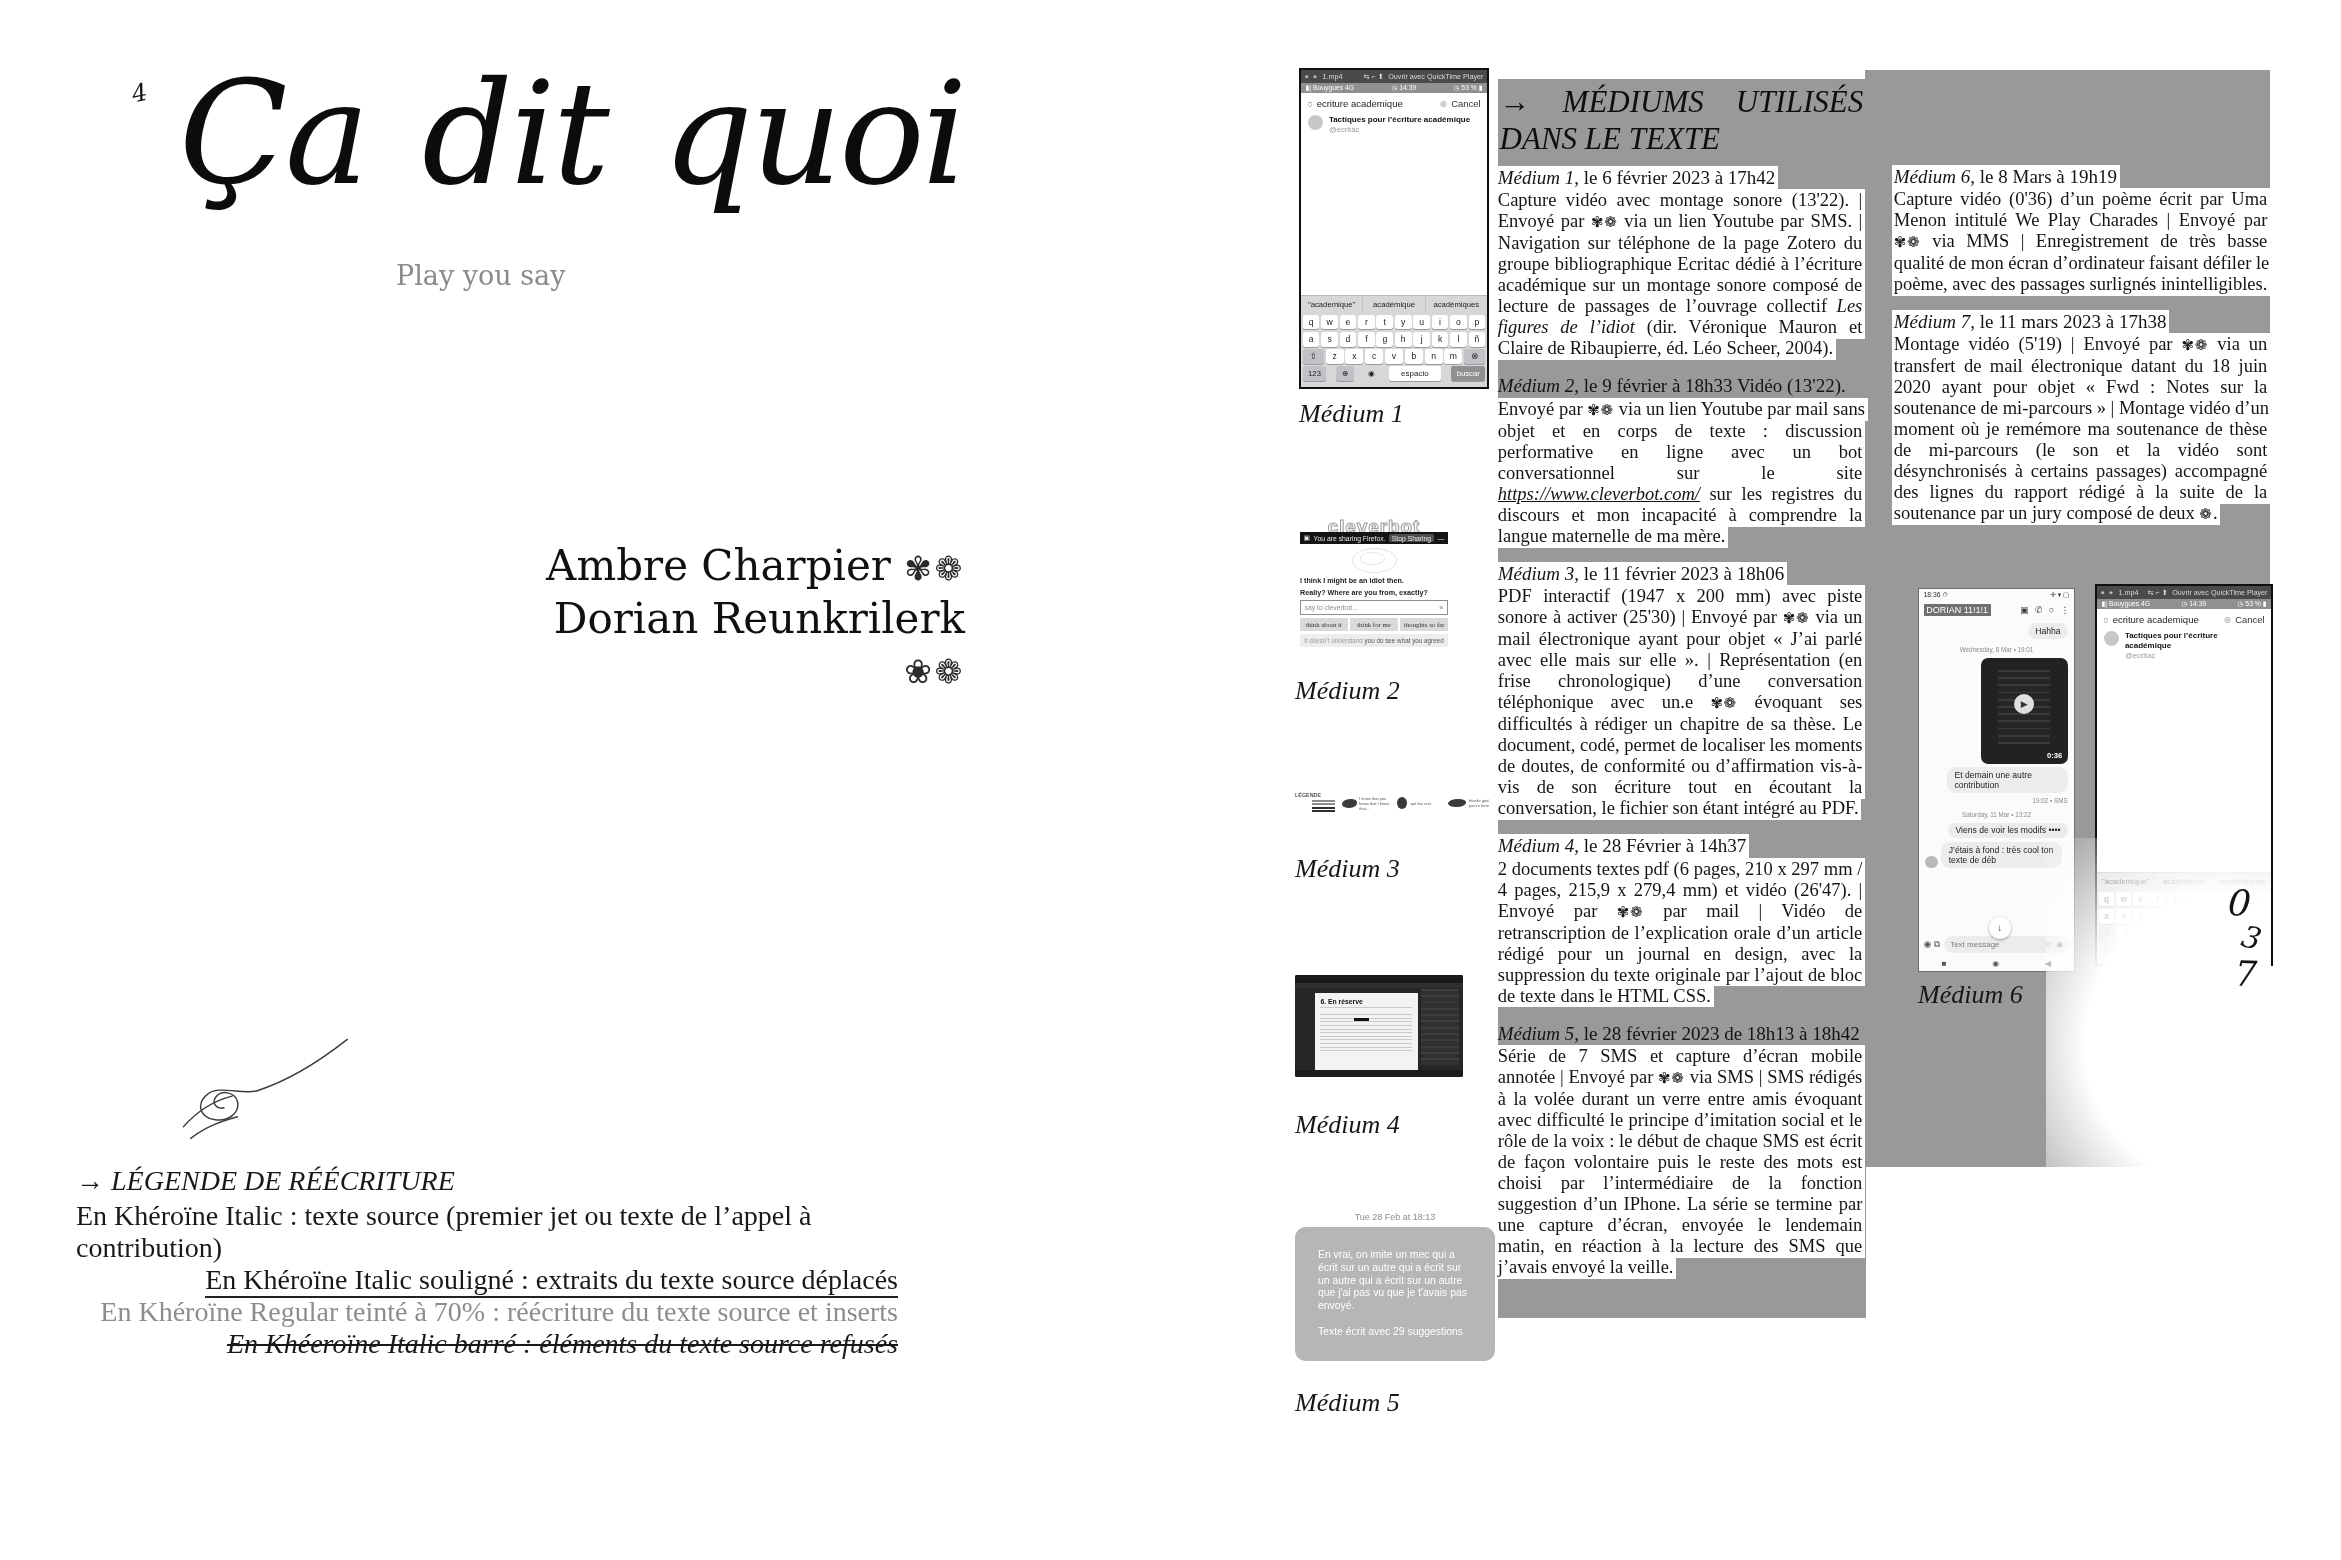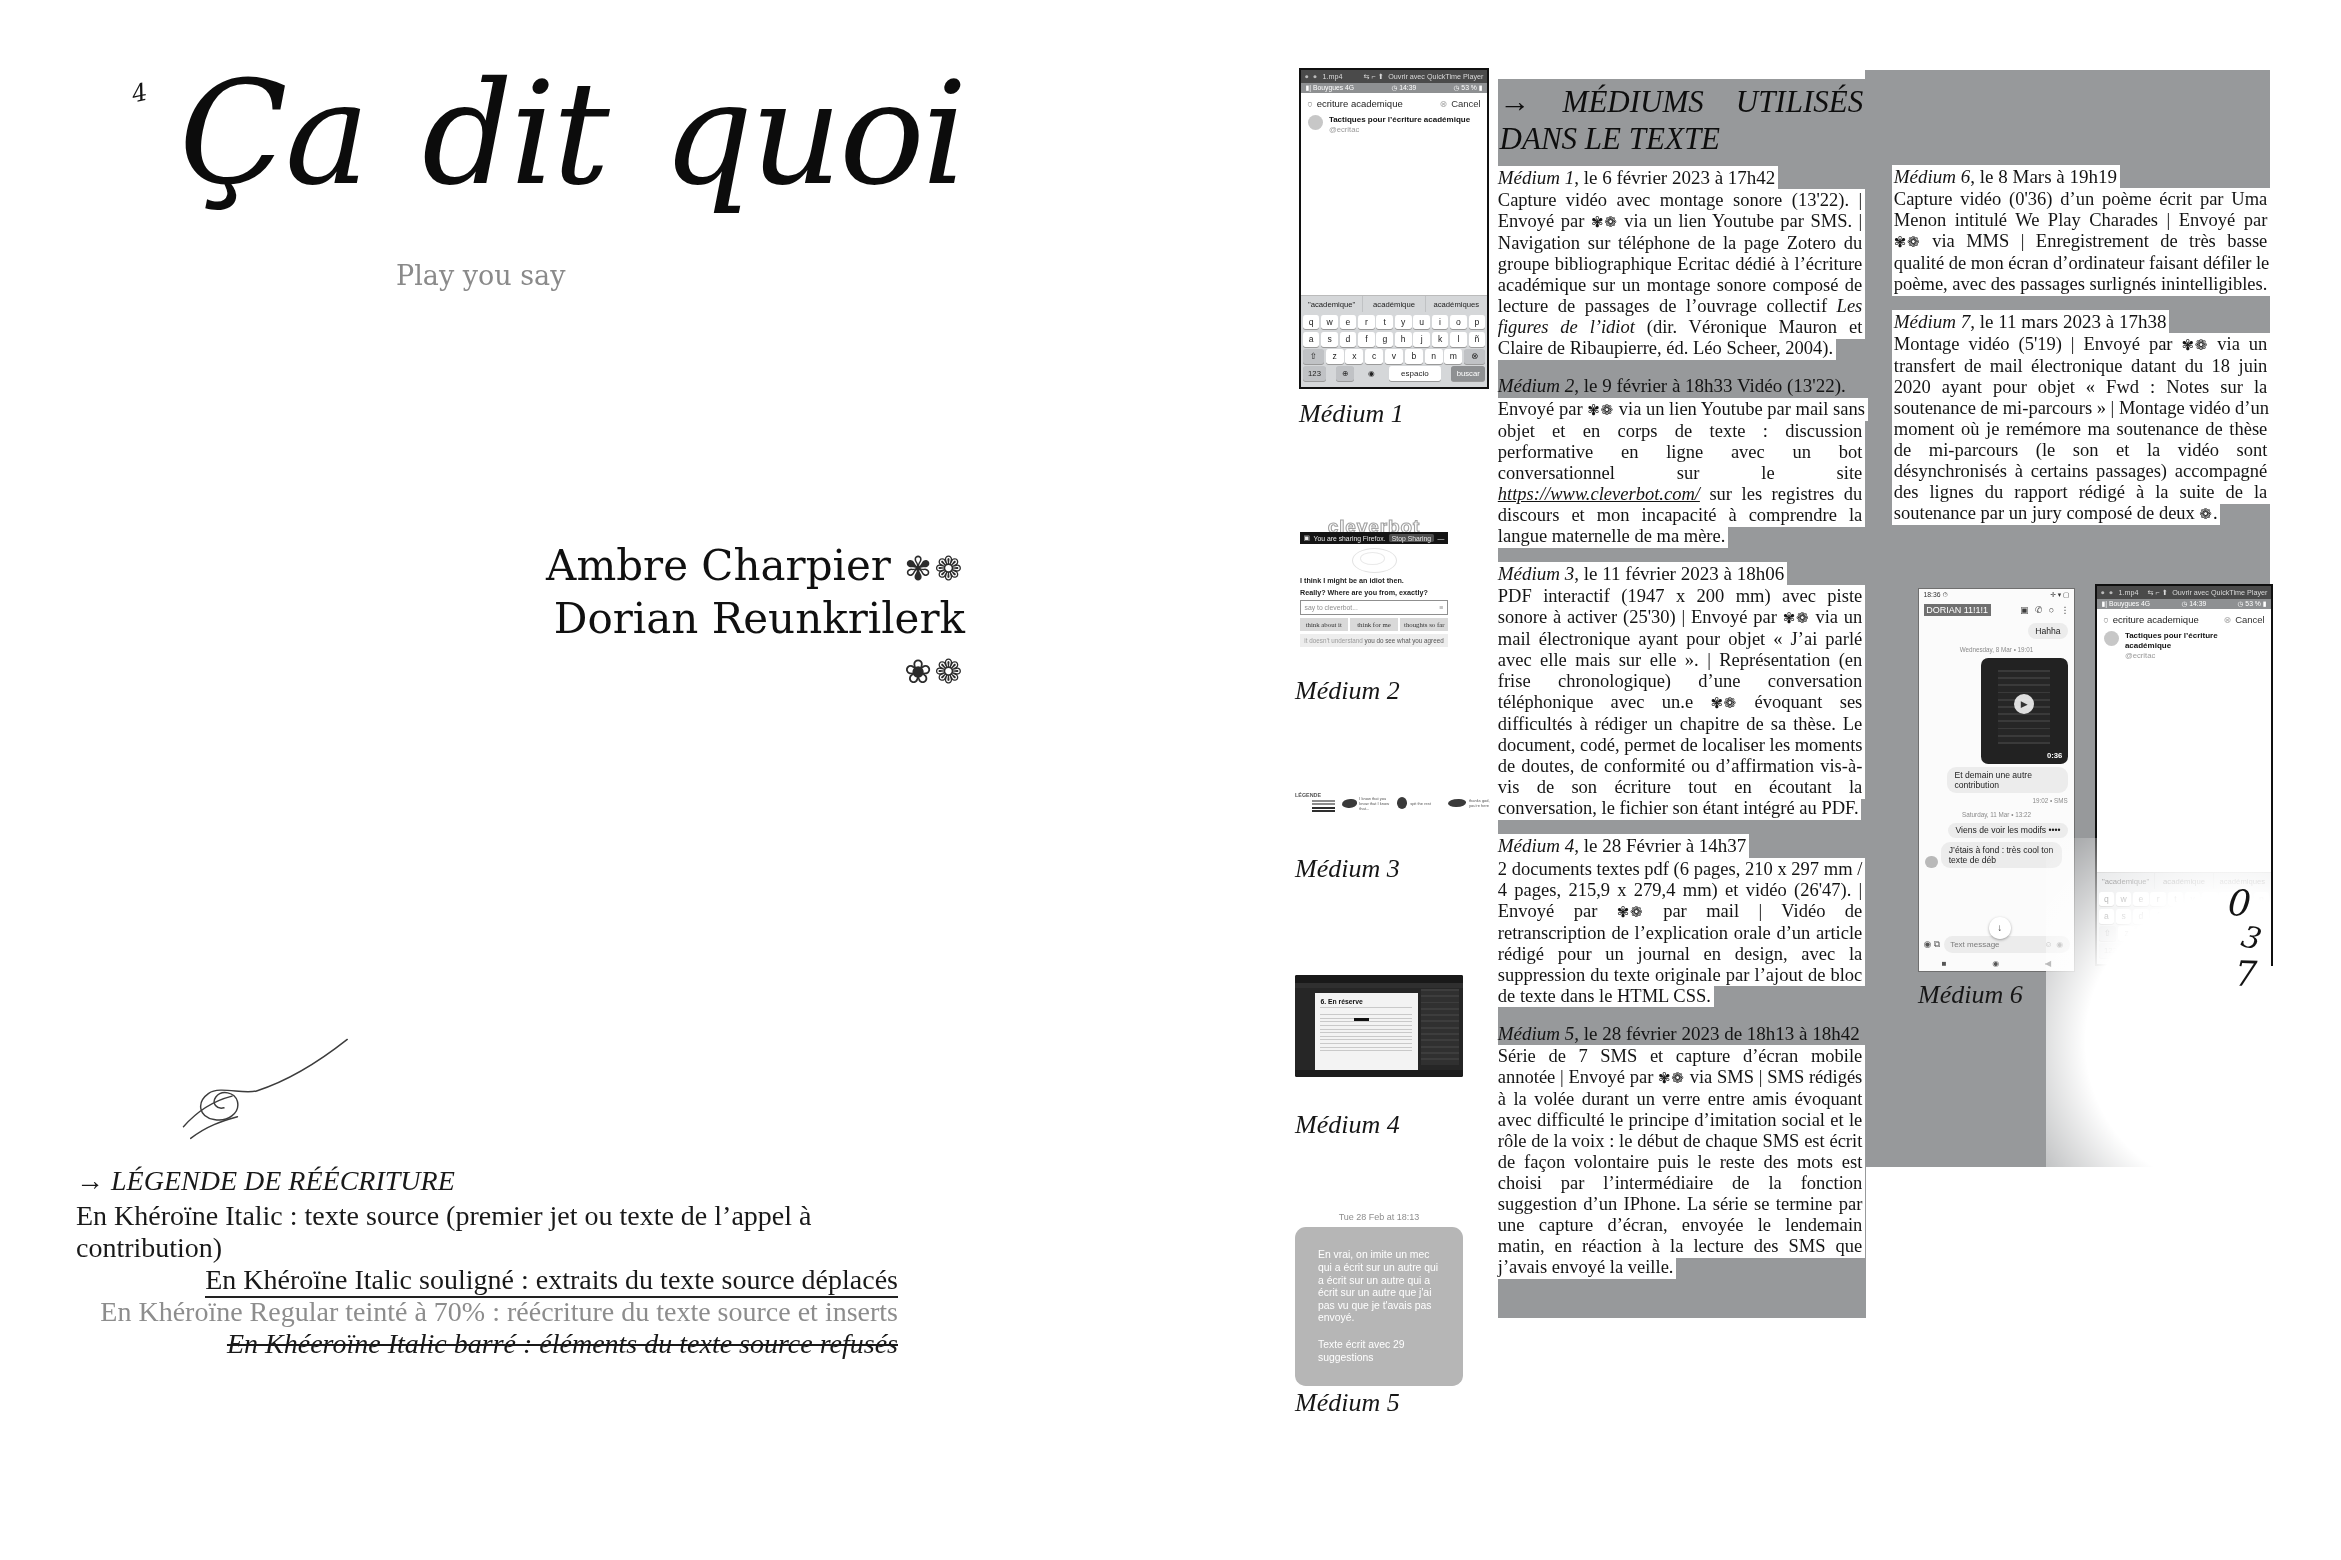--- a/index.html
+++ b/index.html
@@ -170,21 +170,21 @@
   .ed-menu{height:5.4px;background:#2f2f2f;}
   .ed-doc{position:absolute;left:20px;top:18px;width:92px;height:72px;background:#f3f3f3;padding:4.5px 5.4px;}
   .ed-doc h6{margin:0 0 2.7px;font-size:6.8px;color:#101010;}
   .ed-lines{height:47px;background:repeating-linear-gradient(#c9c9c9 0 0.9px, transparent 0.9px 3.6px);position:relative;}
   .ed-chip{position:absolute;left:34px;top:10.8px;width:14.4px;height:2.7px;background:#111;}
   .ed-right{position:absolute;right:3.6px;top:14.4px;width:38px;height:76px;background:#303030;
             background-image:repeating-linear-gradient(#3d3d3d 0 1.8px, transparent 1.8px 6.3px);}
   .ed-bottom{position:absolute;left:0;bottom:0;width:100%;height:7.2px;background:#1c1c1c;}
 
   
-  .smsthumb{position:absolute;left:1295px;top:1212px;width:168px;z-index:3;font-family:"Liberation Sans",sans-serif;}
+  .smsthumb{position:absolute;left:1295px;top:1212px;width:200px;z-index:3;font-family:"Liberation Sans",sans-serif;}
   .sms-time{text-align:center;font-size:9px;color:#8d8d8d;margin-bottom:5.4px;}
   .sms-bubble{background:#b6b6b6;color:#fff;border-radius:10.8px;padding:8px 9px;font-size:10.4px;line-height:12.6px;}
   .sms-bubble p{margin:14px;}
   .sms-bubble p + p{margin-top:10.8px;}
 </style>
 </head>
 <body>
 
 <div class="page">
 

